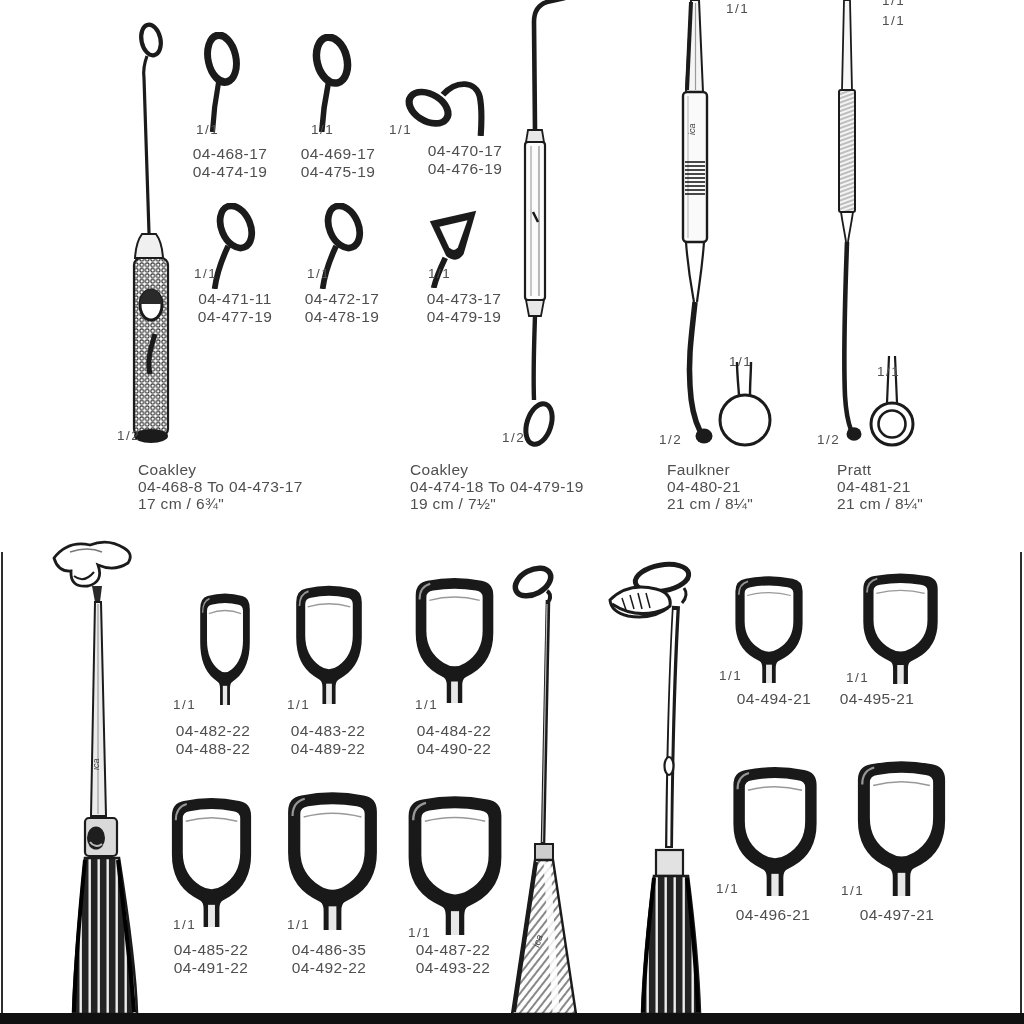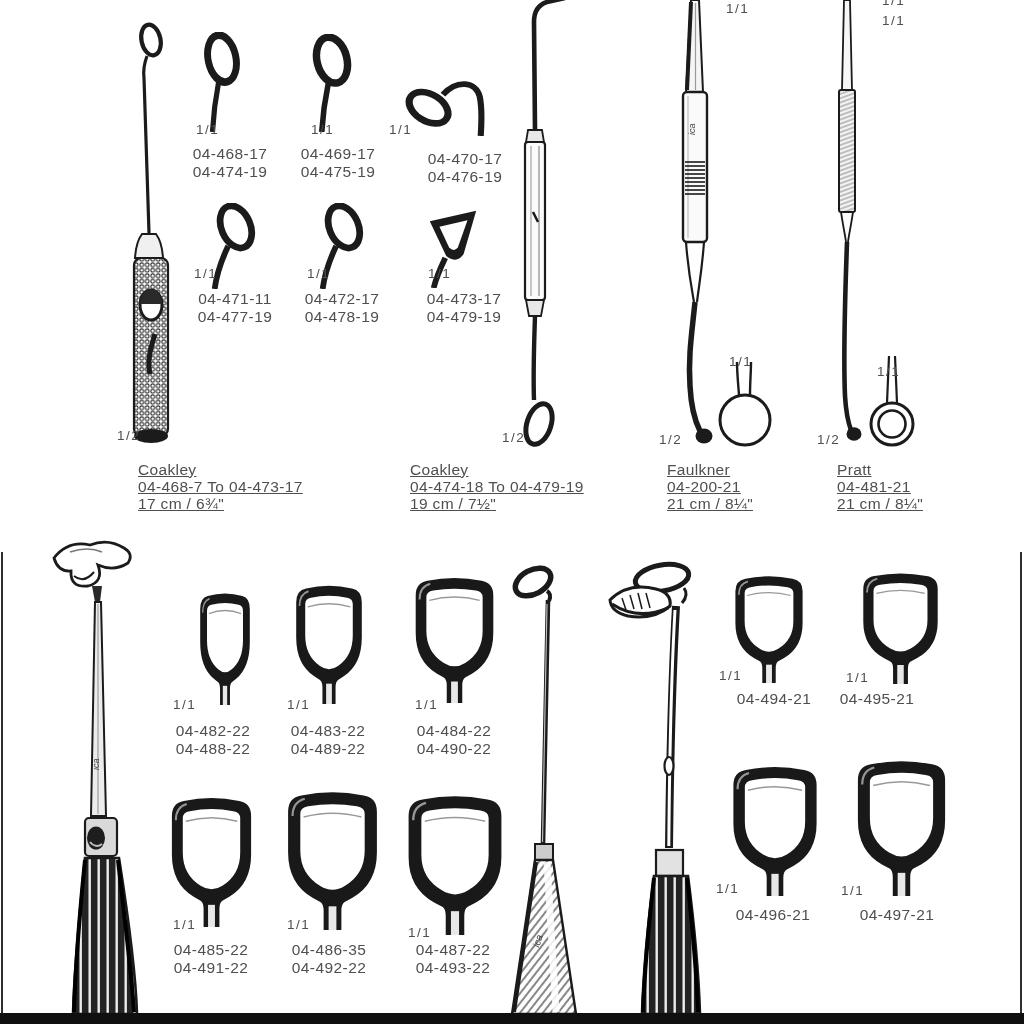--- a/index.html
+++ b/index.html
@@ -2,21 +2,21 @@
 <html><head>
 <meta charset="utf-8">
 <style>
   html,body{margin:0;padding:0;background:#888;}
   .page{position:relative;width:1024px;height:1024px;margin:0 auto;background:#ffffff;
         overflow:hidden;font-family:"Liberation Sans",sans-serif;}
   .abs{position:absolute;}
   .code{font-size:15.5px;line-height:18px;color:#4f4f4f;letter-spacing:.45px;
         text-align:center;white-space:nowrap;width:160px;}
   .scale{font-size:13.5px;color:#4f4f4f;letter-spacing:1.5px;white-space:nowrap;}
-  .cap{font-size:15.5px;line-height:16px;color:#4f4f4f;letter-spacing:.35px;white-space:nowrap;text-decoration:underline;}
+  .cap{font-size:15.5px;line-height:16px;color:#4f4f4f;letter-spacing:.35px;white-space:nowrap;}
   .cap div{margin:0 0 1px 0;}
   svg{display:block;overflow:visible;}
   .vline{width:2px;background:#2e2e2e;}
   .botbar{left:0;top:1013px;width:1024px;height:11px;background:#101010;}
 </style>
 </head>
 <body>
 
 <div class="page">
 
@@ -105,21 +105,21 @@
     <span class="abs scale" style="left:311px;top:122px">1/1</span>
     <div class="abs code" style="left:258px;top:145px">
       <div>04-469-17</div>
       <div>04-475-19</div>
     </div>
 
     <svg class="abs" style="left:402px;top:70px" width="92" height="66" viewBox="0 0 90 70" preserveAspectRatio="none">
         <use href="#sym-tip-hook"></use>
       </svg>
     <span class="abs scale" style="left:389px;top:122px">1/1</span>
-    <div class="abs code" style="left:385px;top:150px">
+    <div class="abs code" style="left:385px;top:142px">
       <div>04-470-17</div>
       <div>04-476-19</div>
     </div>
 
     <svg class="abs" style="left:204px;top:203px" width="58" height="86" viewBox="0 0 60 90" preserveAspectRatio="none">
         <use href="#sym-tip-loop2"></use>
       </svg>
     <span class="abs scale" style="left:194px;top:266px">1/1</span>
     <div class="abs code" style="left:155px;top:290px">
       <div>04-471-11</div>
@@ -195,31 +195,31 @@
       <circle cx="77" cy="424" r="13.5" fill="none" stroke="#1b1b1b" stroke-width="2.6"></circle>
       <path d="M72,403 L74,356 M82,403 L80,356" fill="none" stroke="#1b1b1b" stroke-width="2.2"></path>
     </svg>
     <span class="abs scale" style="left:882px;top:-7px">1/1</span>
     <span class="abs scale" style="left:882px;top:13px">1/1</span>
     <span class="abs scale" style="left:877px;top:364px">1/1</span>
     <span class="abs scale" style="left:817px;top:432px">1/2</span>
 
     <div class="abs cap" style="left:138px;top:462px">
       <div>Coakley</div>
-      <div>04-468-7 To 04-473-17</div>
+      <div>04-468-8 To 04-473-17</div>
       <div>17 cm / 6¾"</div>
     </div>
     <div class="abs cap" style="left:410px;top:462px">
       <div>Coakley</div>
       <div>04-474-18 To 04-479-19</div>
       <div>19 cm / 7½"</div>
     </div>
     <div class="abs cap" style="left:667px;top:462px">
       <div>Faulkner</div>
-      <div>04-200-21</div>
+      <div>04-480-21</div>
       <div>21 cm / 8¼"</div>
     </div>
     <div class="abs cap" style="left:837px;top:462px">
       <div>Pratt</div>
       <div>04-481-21</div>
       <div>21 cm / 8¼"</div>
     </div>
   </div>
 
   <div>

